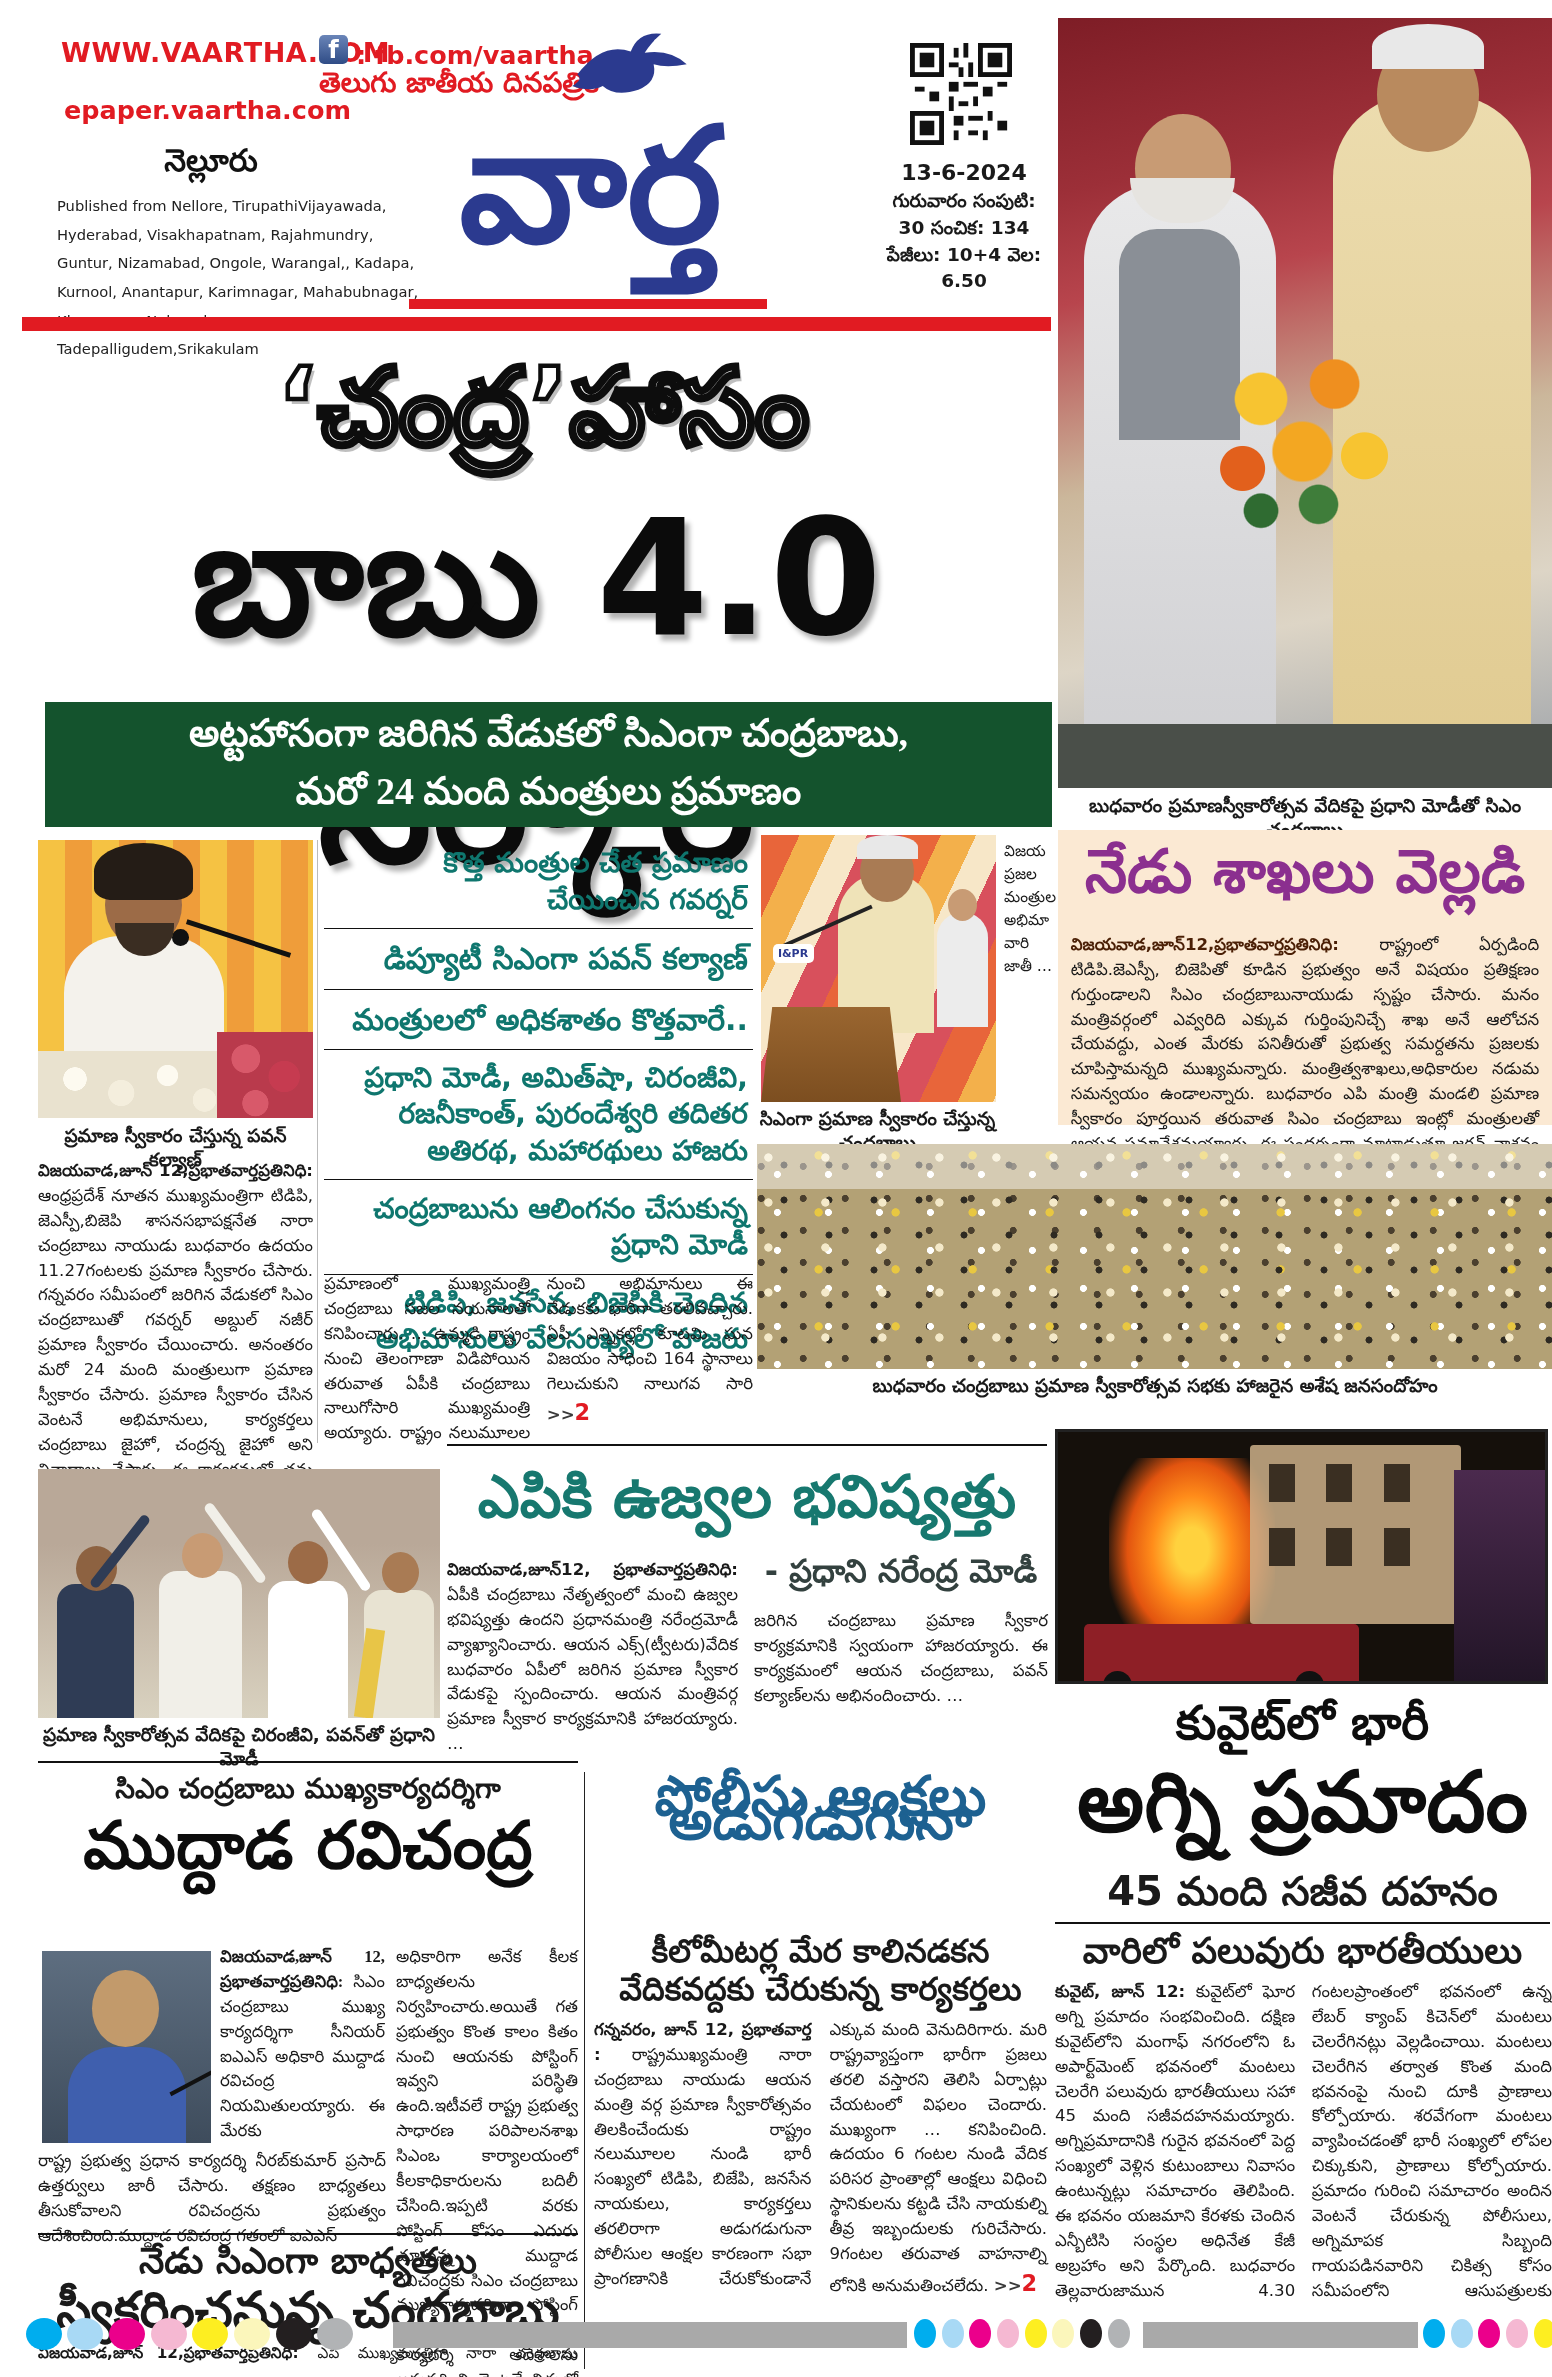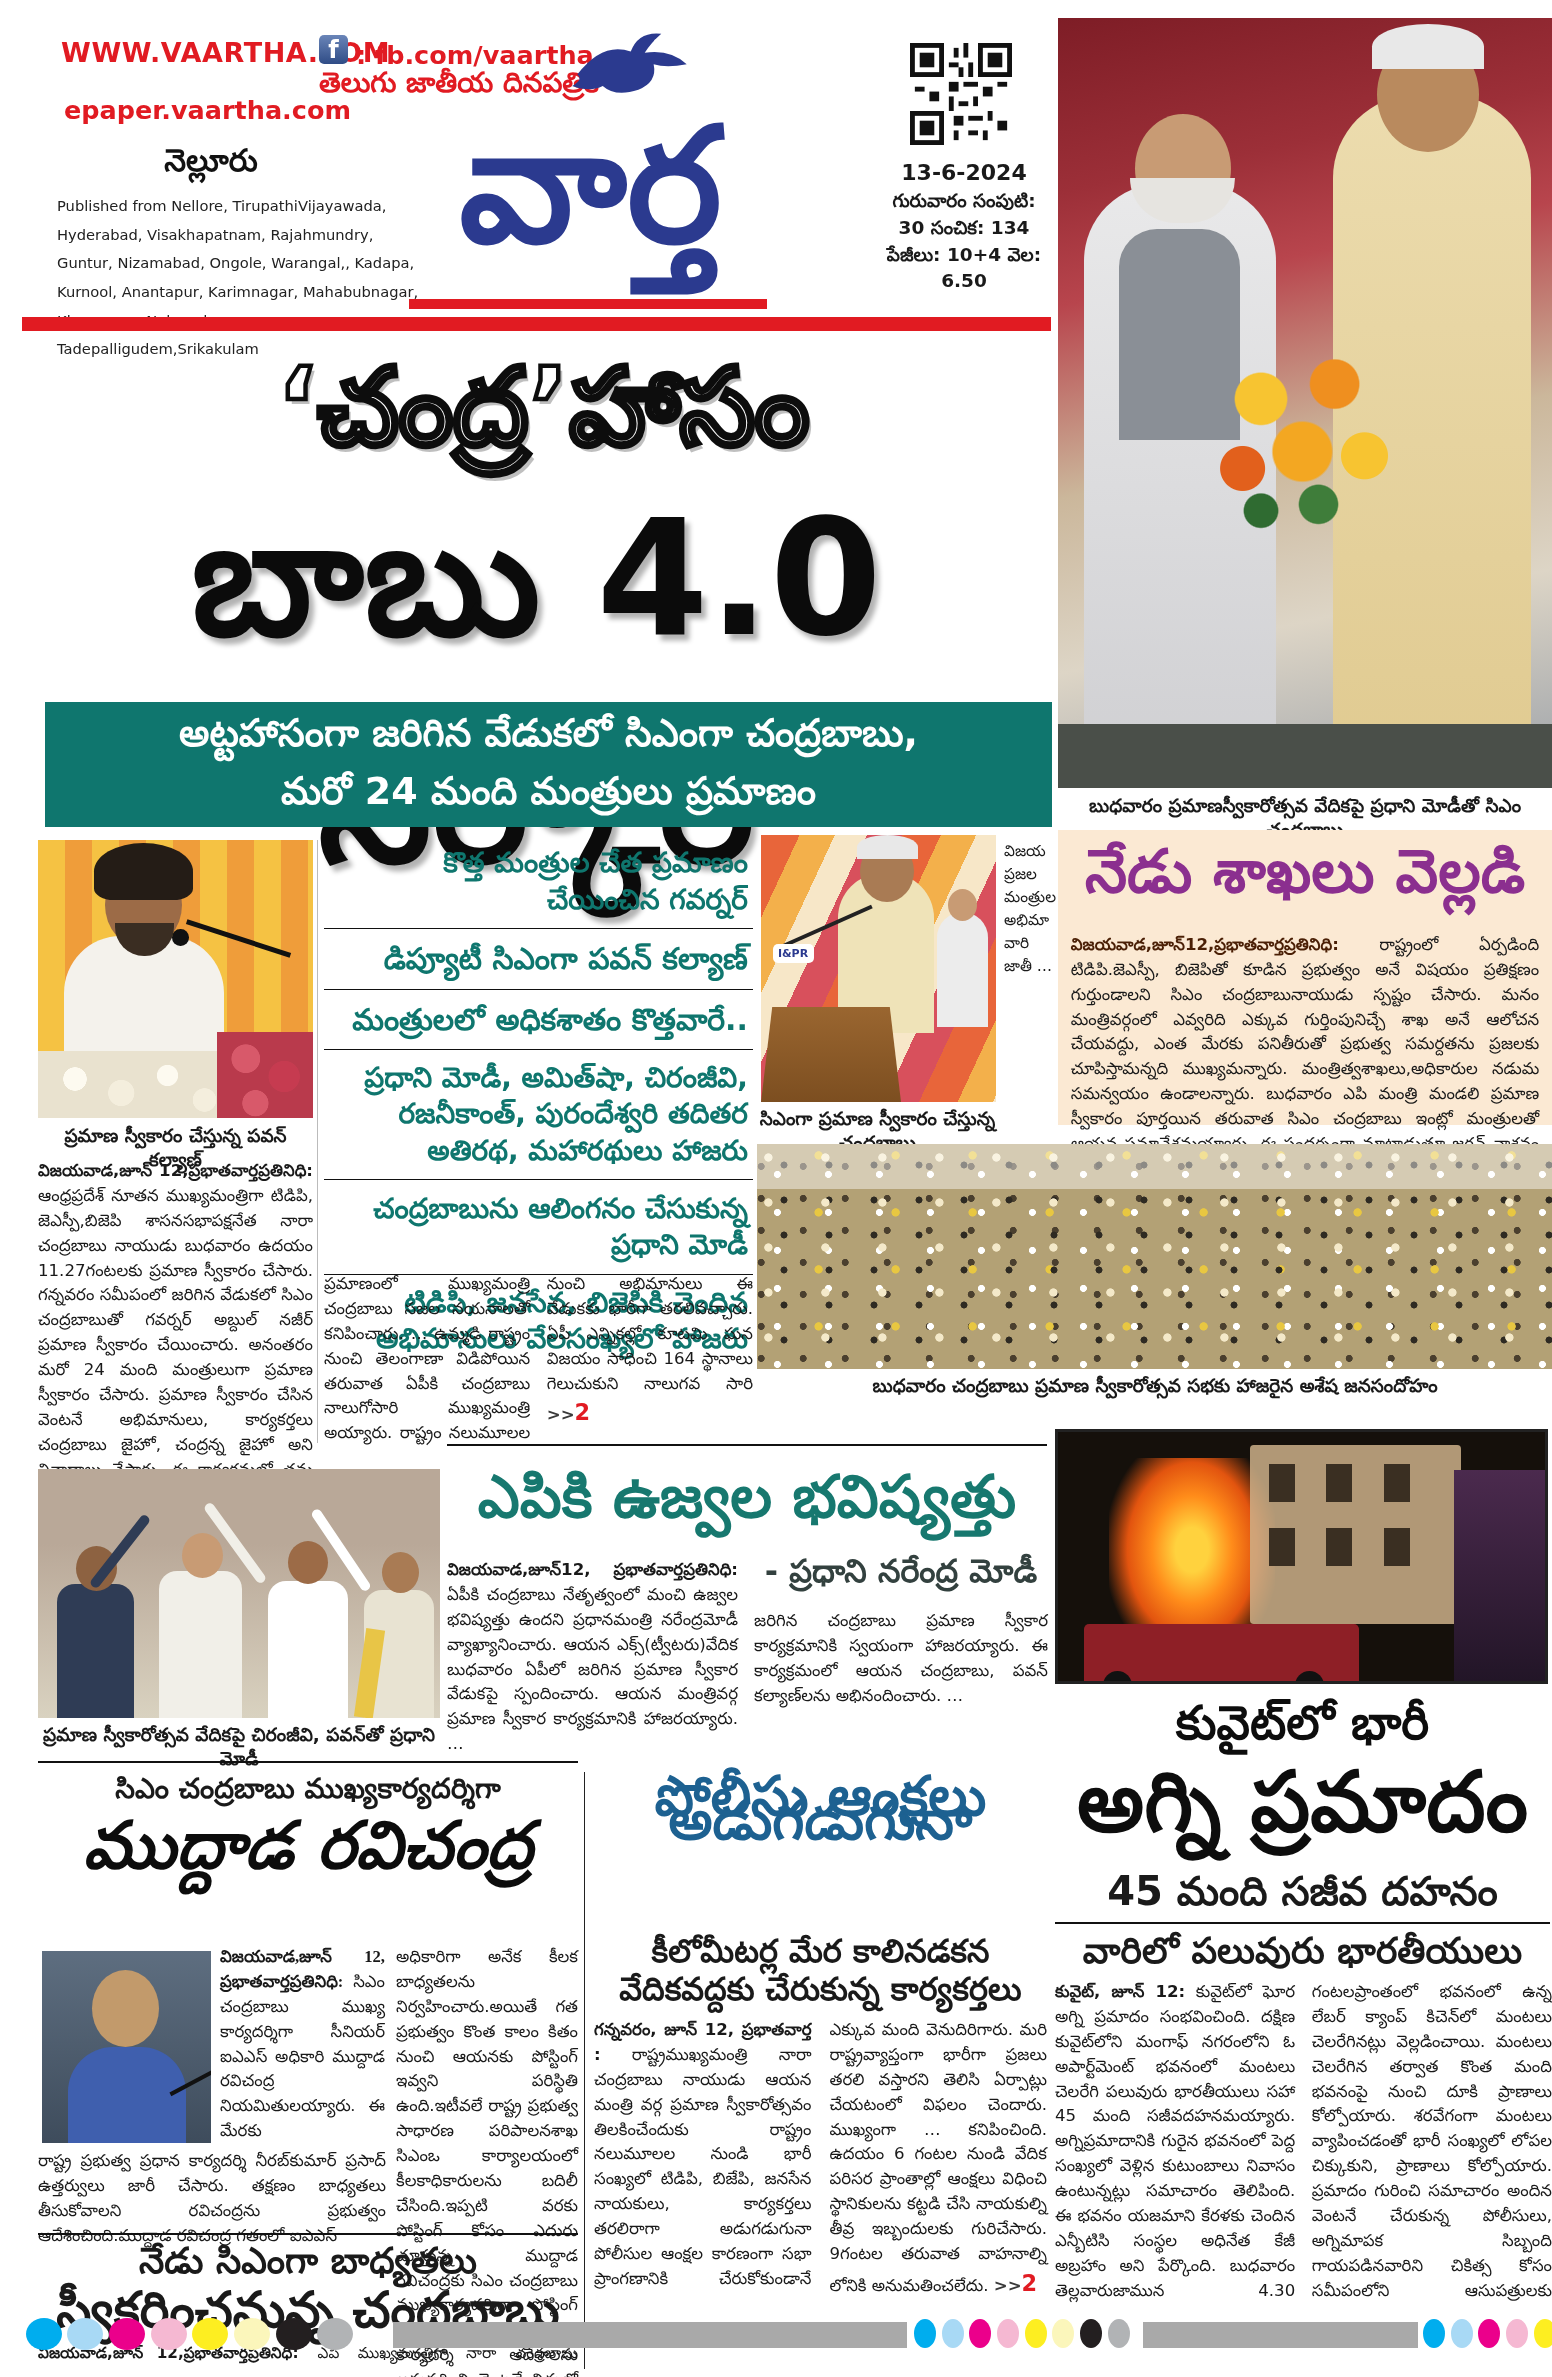--- a/index.html
+++ b/index.html
@@ -103,21 +103,21 @@
     <div class="abs" style="left:134px;top:307px;width:230px;height:211px;background:radial-gradient(circle at 30% 35%,#f7c431 0 25.5px,transparent 27px),radial-gradient(circle at 62% 28%,#ef8f1f 0 24px,transparent 25.5px),radial-gradient(circle at 48% 60%,#f3a722 0 29px,transparent 31px),radial-gradient(circle at 22% 68%,#e2601c 0 22px,transparent 23px),radial-gradient(circle at 75% 62%,#f7c431 0 23px,transparent 24px),radial-gradient(circle at 55% 85%,#3f7d3a 0 19px,transparent 20.4px),radial-gradient(circle at 30% 88%,#2f6b31 0 16.6px,transparent 18px);"></div>
     <div class="abs" style="left:0;top:706px;width:494px;height:64px;background:#4a4f49;"></div>
   </div>
   <div class="abs caption c" style="left:1058px;top:794px;width:494px;">బుధవారం ప్రమాణస్వీకారోత్సవ వేదికపై ప్రధాని మోడీతో సిఎం చంద్రబాబు</div>
 
   <div class="abs" style="left:22.4px;top:317px;width:1029px;height:14px;background:#e11b22;"></div>
 
   <div class="abs c" style="left:96px;top:345px;width:894px;font-size:107px;font-weight:900;color:#fff;-webkit-text-stroke:4.5px #0d0d0d;text-shadow:3.8px 5.1px 0 rgba(0,0,0,0.25);">‘చంద్ర’హాసం</div>
   <div class="abs c" style="left:25.5px;top:485px;width:1022px;font-size:161px;font-weight:900;color:#0b0b0b;text-shadow:5.1px 6.4px 5.1px rgba(0,0,0,0.3), -1.9px -1.9px 0 #fff;">బాబు 4.0 సర్కార్</div>
 
-  <div class="abs" style="left:45px;top:702px;width:1007px;height:125px;background:#0f766e;">
+  <div class="abs" style="left:45px;top:702px;width:1007px;height:125px;background:#14532d;font-family:Liberation Serif, serif;">
     <div class="c b" style="color:#fff;font-size:38px;margin-top:9px;">అట్టహాసంగా జరిగిన వేడుకలో సిఎంగా చంద్రబాబు,</div>
     <div class="c b" style="color:#fff;font-size:38px;margin-top:5.1px;">మరో 24 మంది మంత్రులు ప్రమాణం</div>
   </div>
 
   <div class="abs photo" style="left:38px;top:840px;width:275px;height:278px;background:repeating-linear-gradient(90deg,#f5c243 0 27px,#ef9d3a 27px 54px);">
     <div class="abs" style="left:25.5px;top:96px;width:160px;height:182px;background:#f4f2ec;border-radius:57px 57px 0 0;"></div>
     <div class="fig-head" style="left:67px;top:22.4px;width:77px;height:86px;background:#9c6b47;"></div>
     <div class="abs" style="left:56px;top:3.2px;width:99px;height:57px;background:#241c16;border-radius:50% 50% 20% 20%;"></div>
     <div class="abs" style="left:77px;top:83px;width:59px;height:33px;background:#3a2d22;border-radius:0 0 29px 29px;"></div>
     <div class="abs" style="left:146px;top:96px;width:109px;height:5.1px;background:#111;transform:rotate(18deg);"></div>
@@ -216,21 +216,21 @@
     <div class="abs" style="left:298px;top:33px;width:10.2px;height:96px;background:#ffffff;transform:rotate(-34deg);border-radius:5.1px;"></div>
     <div class="fig-body" style="left:326px;top:121px;width:70px;height:128px;background:#e8e3d2;"></div>
     <div class="fig-head" style="left:344px;top:83px;width:37px;height:41px;background:#a97b54;"></div>
     <div class="abs" style="left:322px;top:160px;width:19px;height:89px;background:#e8c547;transform:rotate(8deg);"></div>
   </div>
   <div class="abs caption c" style="left:38px;top:1723px;width:402px;">ప్రమాణ స్వీకారోత్సవ వేదికపై చిరంజీవి, పవన్‌తో ప్రధాని మోడీ</div>
 
   <div class="rule-h abs" style="left:38px;top:1761px;width:540px;"></div>
 
   <div class="abs c b" style="left:38px;top:1772px;width:540px;font-size:28px;">సిఎం చంద్రబాబు ముఖ్యకార్యదర్శిగా</div>
-  <div class="abs c" style="left:38px;top:1807px;width:540px;font-size:66px;font-weight:900;color:#0c0c0c;font-style:italic;">ముద్దాడ రవిచంద్ర</div>
+  <div class="abs c" style="left:38px;top:1807px;width:540px;font-size:66px;font-weight:900;color:#0c0c0c;">ముద్దాడ రవిచంద్ర</div>
   <div class="abs photo" style="left:42px;top:1951px;width:169px;height:192px;background:linear-gradient(180deg,#5e6e80,#3e4c5c);">
     <div class="fig-head" style="left:50px;top:19px;width:67px;height:77px;background:#c29a6b;"></div>
     <div class="abs" style="left:25.5px;top:96px;width:118px;height:96px;background:#3f5fae;border-radius:45px 45px 0 0;"></div>
     <div class="abs" style="left:125px;top:128px;width:57px;height:3.8px;background:#111;transform:rotate(-28deg);"></div>
   </div>
   <div class="abs bodytxt j" style="left:220px;top:1945px;width:165px;height:201px;font-family:Liberation Serif, serif;">
     <span class="dateline">విజయవాడ,జూన్ 12, ప్రభాతవార్తప్రతినిధి:</span>
     <span>సిఎం చంద్రబాబు ముఖ్య కార్యదర్శిగా సీనియర్ ఐఎఎస్ అధికారి ముద్దాడ రవిచంద్ర నియమితులయ్యారు. ఈ మేరకు</span>
   </div>
   <div class="abs bodytxt j" style="left:38px;top:2149px;width:348px;height:77px;">రాష్ట్ర ప్రభుత్వ ప్రధాన కార్యదర్శి నీరబ్‌కుమార్ ప్రసాద్ ఉత్తర్వులు జారీ చేసారు. తక్షణం బాధ్యతలు తీసుకోవాలని రవిచంద్రను ప్రభుత్వం ఆదేశించింది.ముద్దాడ రవిచంద్ర గతంలో ఐఎఎస్</div>

